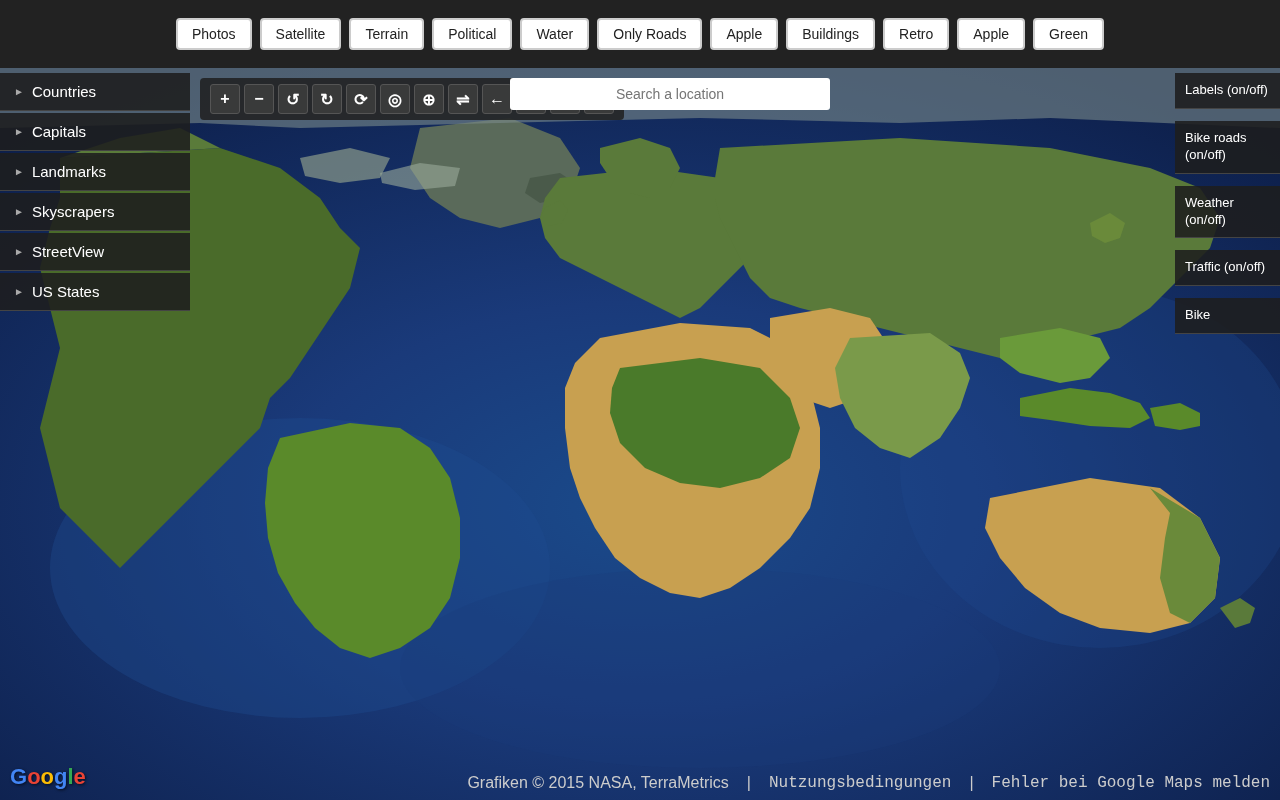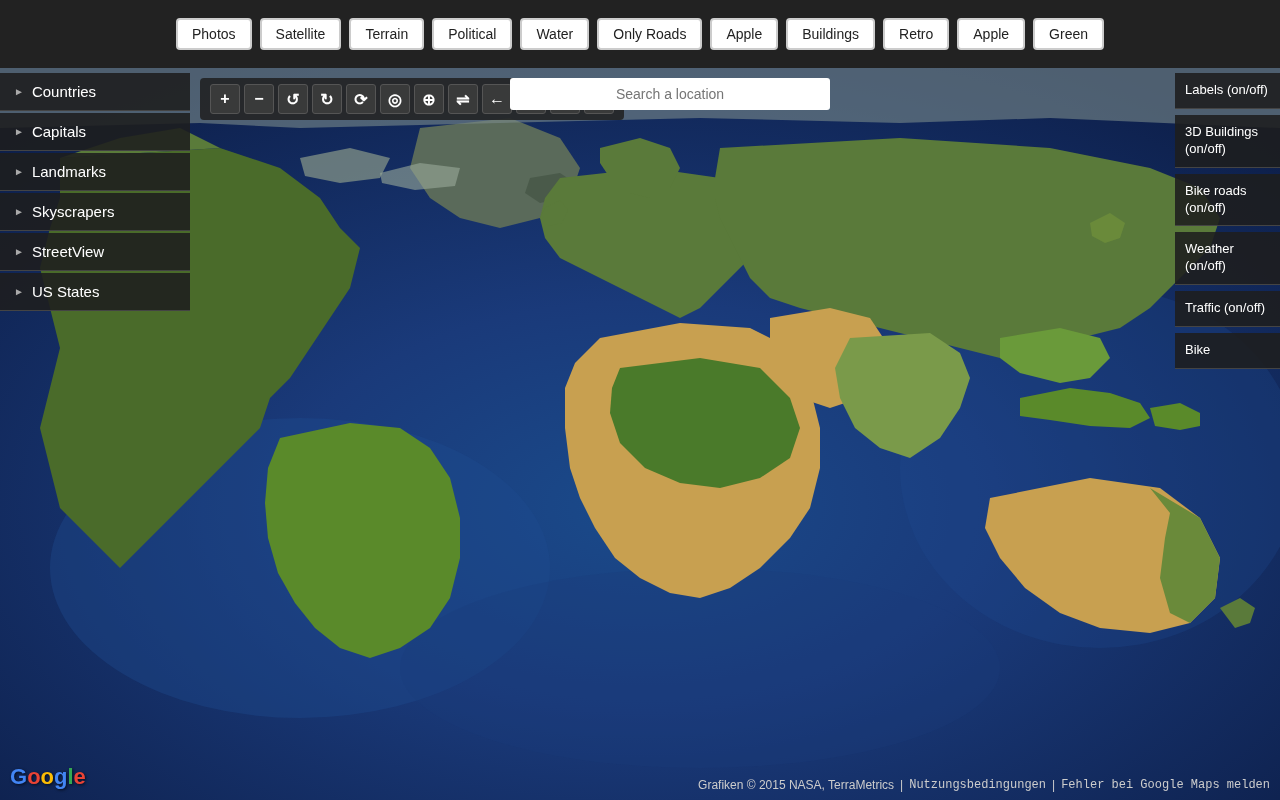--- a/index.html
+++ b/index.html
@@ -118,21 +118,21 @@
     }
 
     
     #right-sidebar {
       position: absolute;
       top: 0; right: 0;
       width: 105px;
       z-index: 50;
       display: flex;
       flex-direction: column;
-      gap: 6px;
+      gap: 12px;
       padding-top: 5px;
     }
     .right-item {
       background: rgba(30,30,30,0.88);
       color: white;
       padding: 9px 10px;
       font-size: 13px;
       cursor: pointer;
       border-bottom: 1px solid #444;
       line-height: 1.3;
@@ -154,23 +154,23 @@
     #google-logo span:nth-child(4) { color: #4285F4; }
     #google-logo span:nth-child(5) { color: #34A853; }
     #google-logo span:nth-child(6) { color: #EA4335; }
 
     
     #footer {
       position: absolute;
       bottom: 8px; right: 10px;
       z-index: 50;
       color: #ccc;
-      font-size: 12px;
-      display: flex;
-      gap: 6px;
+      font-size: 16px;
+      display: flex;
+      gap: 18px;
     }
     #footer a { color: #ccc; text-decoration: none; font-family: Liberation Mono, monospace; }
   </style>
 </head>
 <body>
 
 <div id="top-toolbar">
 <button class="map-style-btn">Photos</button>
     <button class="map-style-btn">Satellite</button>
     <button class="map-style-btn">Terrain</button>
@@ -290,21 +290,20 @@
       <div class="ctrl-btn">↓</div>
       <div class="ctrl-btn">→</div>
     </div>
 
   <div id="search-box">
     <input type="text" id="search-input" placeholder="Search a location" style="">
   </div>
 
   <div id="right-sidebar">
   <div class="right-item">Labels (on/off)</div>
-      <div class="right-item">3D Buildings (on/off)</div>
       <div class="right-item">Bike roads (on/off)</div>
       <div class="right-item">Weather (on/off)</div>
       <div class="right-item">Traffic (on/off)</div>
       <div class="right-item">Bike</div>
     </div>
 
   <div id="google-logo">
     <span>G</span><span>o</span><span>o</span><span>g</span><span>l</span><span>e</span>
   </div>
 

